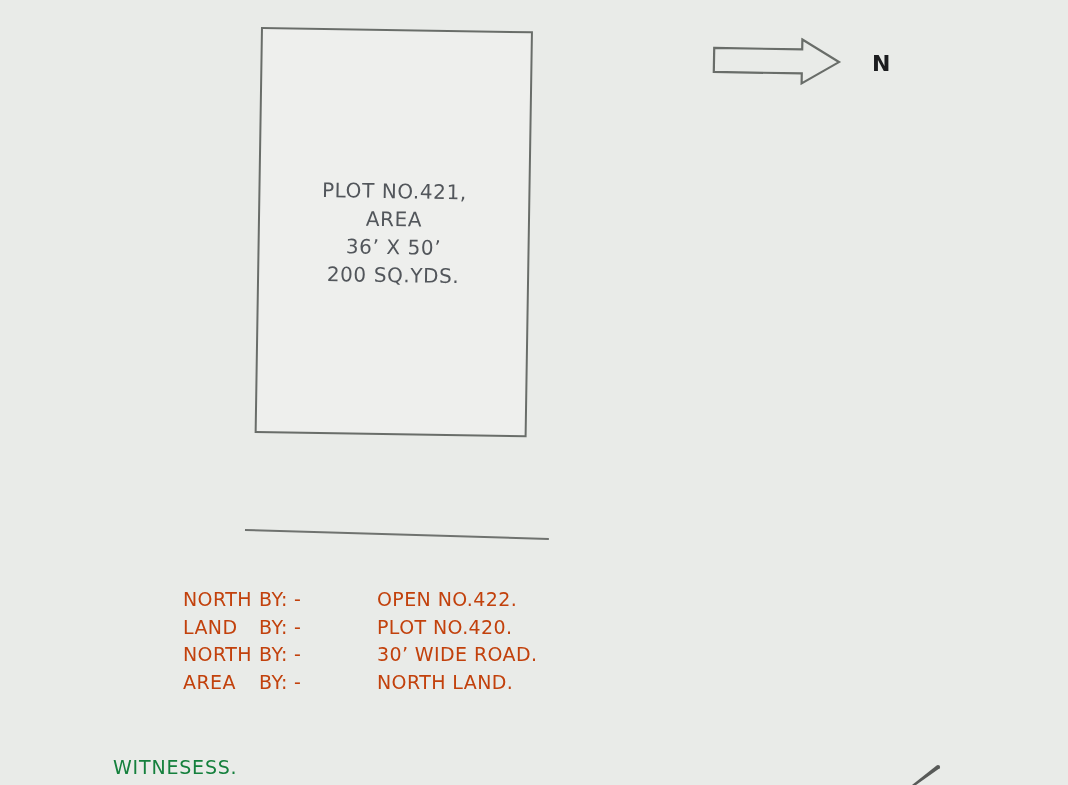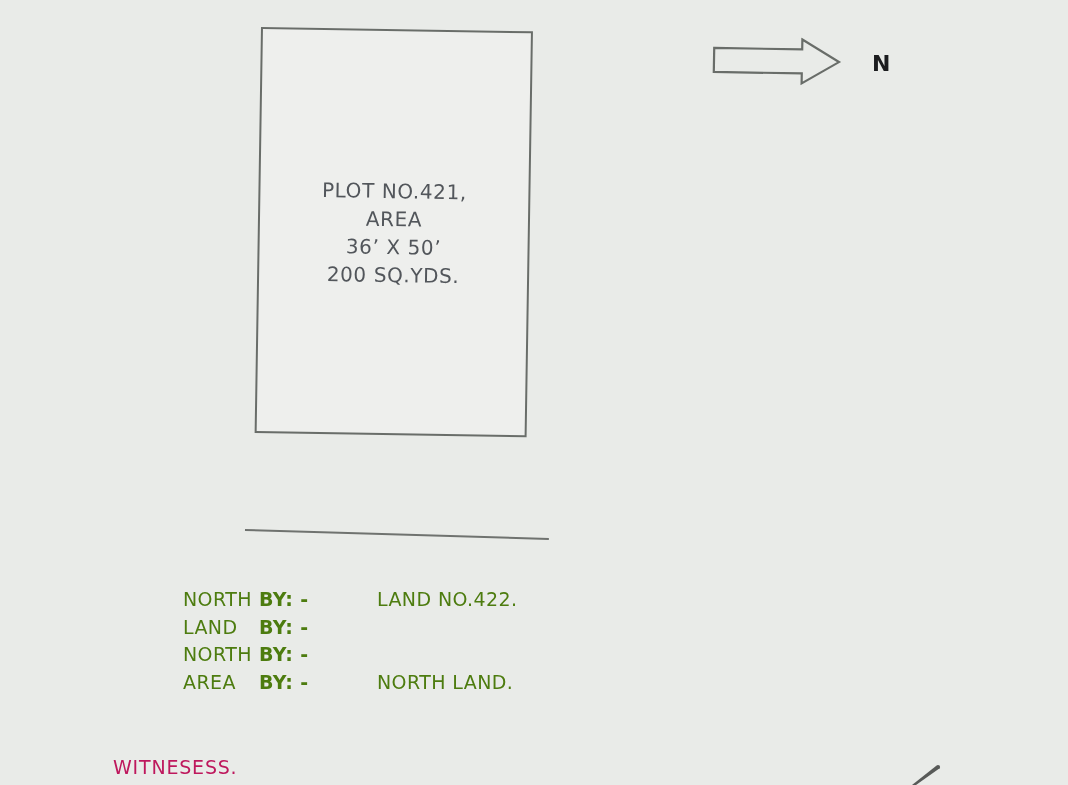--- a/index.html
+++ b/index.html
@@ -76,35 +76,35 @@
   }
 
   
   .boundaries {
     position: absolute;
     left: 183px;
     top: 586px;
     font-size: 19px;
     line-height: 27.5px;
     letter-spacing: 0.4px;
-    color: #4d7c0f;
+    color: #c2410c;
   }
   .b-row { display: flex; }
   .b-dir { display: inline-block; width: 76px; }
-  .b-by  { display: inline-block; width: 118px; font-weight: bold; }
+  .b-by  { display: inline-block; width: 118px; }
   .b-val { display: inline-block; white-space: nowrap; }
 
   
   .witness {
     position: absolute;
     left: 113px;
     top: 756px;
     font-size: 19px;
     letter-spacing: 0.8px;
-    color: #be185d;
+    color: #15803d;
   }
 
   
   .pen-stroke {
     position: absolute;
     left: 903px;
     top: 760px;
   }
 </style>
 </head>
@@ -125,29 +125,31 @@
       <div>200 SQ.YDS.</div>
     </div>
   </div>
 
   <div class="separator"></div>
 
   <div class="boundaries">
     <div class="b-row">
       <span class="b-dir">NORTH</span>
       <span class="b-by">BY: -</span>
-      <span class="b-val">LAND NO.422.</span>
+      <span class="b-val">OPEN NO.422.</span>
     </div>
     <div class="b-row">
       <span class="b-dir">LAND</span>
       <span class="b-by">BY: -</span>
+      <span class="b-val">PLOT NO.420.</span>
     </div>
     <div class="b-row">
       <span class="b-dir">NORTH</span>
       <span class="b-by">BY: -</span>
+      <span class="b-val">30’ WIDE ROAD.</span>
     </div>
     <div class="b-row">
       <span class="b-dir">AREA</span>
       <span class="b-by">BY: -</span>
       <span class="b-val">NORTH LAND.</span>
     </div>
   </div>
 
   <div class="witness">WITNESESS.</div>
 

